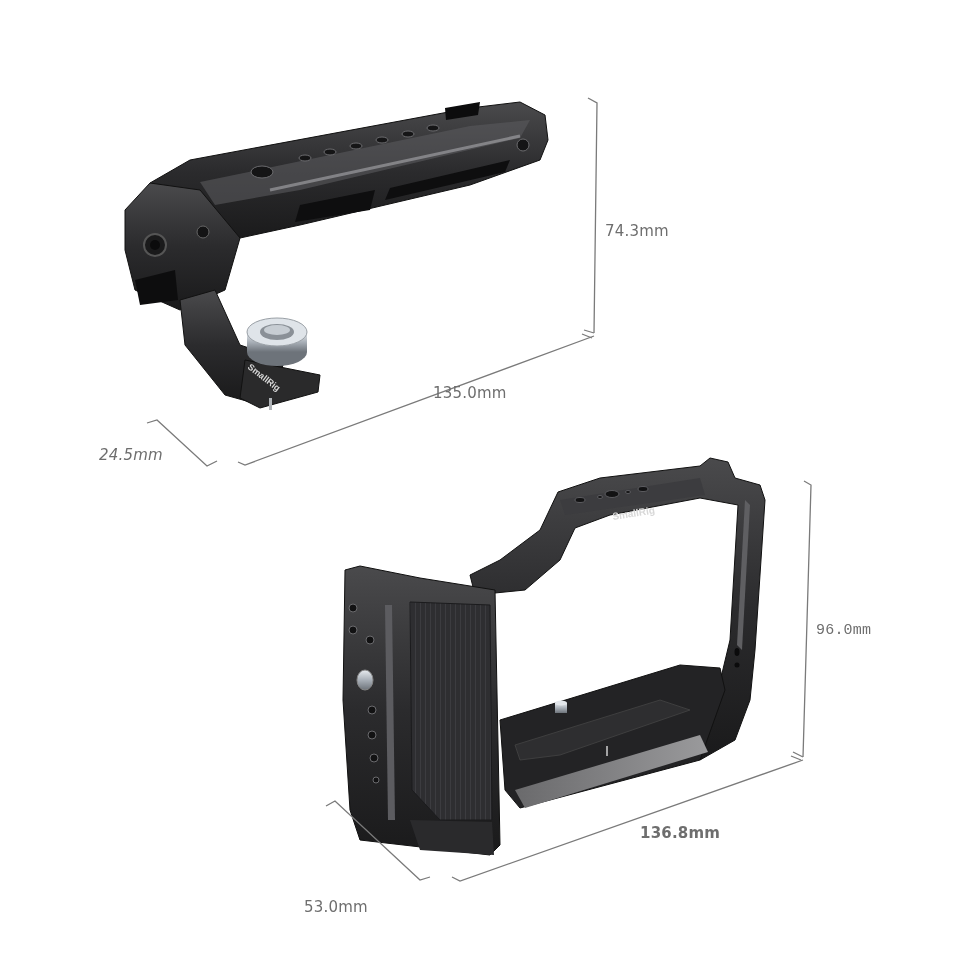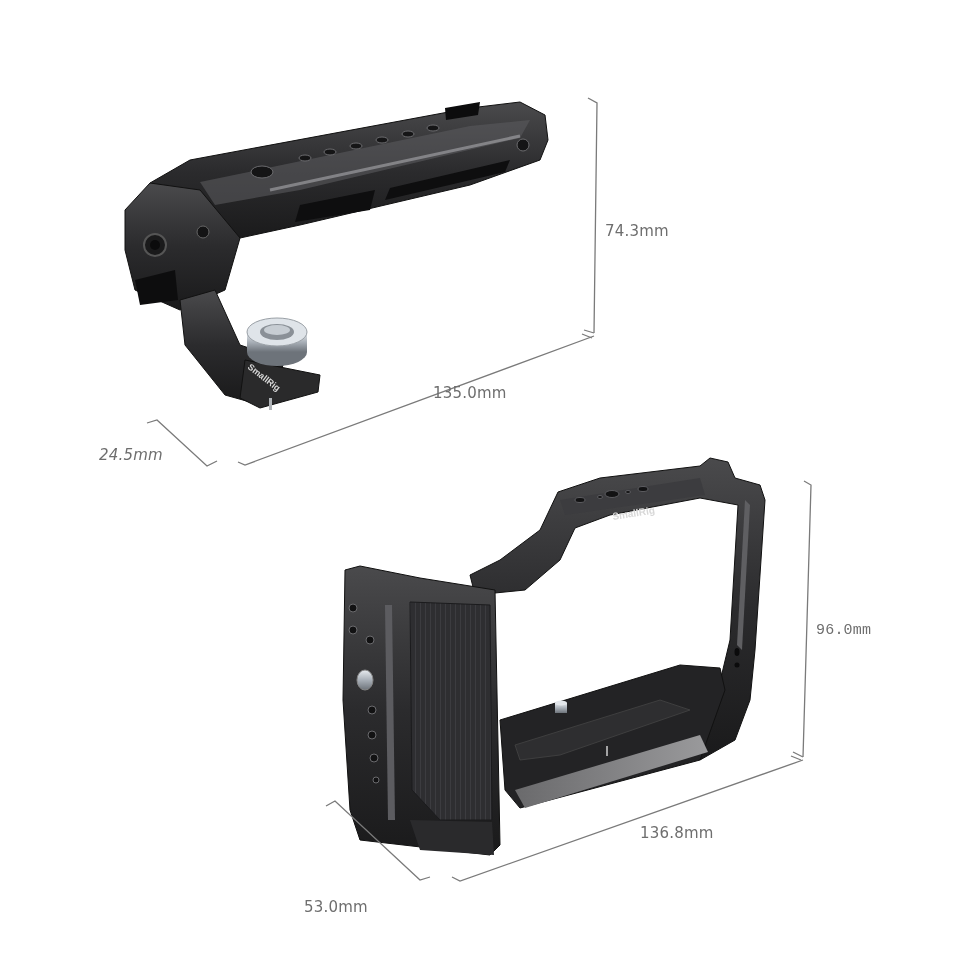--- a/index.html
+++ b/index.html
@@ -161,15 +161,15 @@
 
       <path d="M326,806 L335,801 L420,880 L430,877"></path>
     </g>
   </svg>
 
   <span class="dim-label" style="left:605px; top:222px;">74.3mm</span>
   <span class="dim-label" style="left:433px; top:384px;">135.0mm</span>
   <span class="dim-label" style="left:99px; top:446px;font-style:italic;">24.5mm</span>
 
   <span class="dim-label" style="left:816px; top:622px;font-family:Liberation Mono, monospace;">96.0mm</span>
-  <span class="dim-label" style="left:640px; top:824px;">136.8mm</span>
+  <span class="dim-label" style="left:640px; top:824px;font-weight:bold;">136.8mm</span>
   <span class="dim-label" style="left:304px; top:898px;">53.0mm</span>
 </div>
 
 </body></html>

